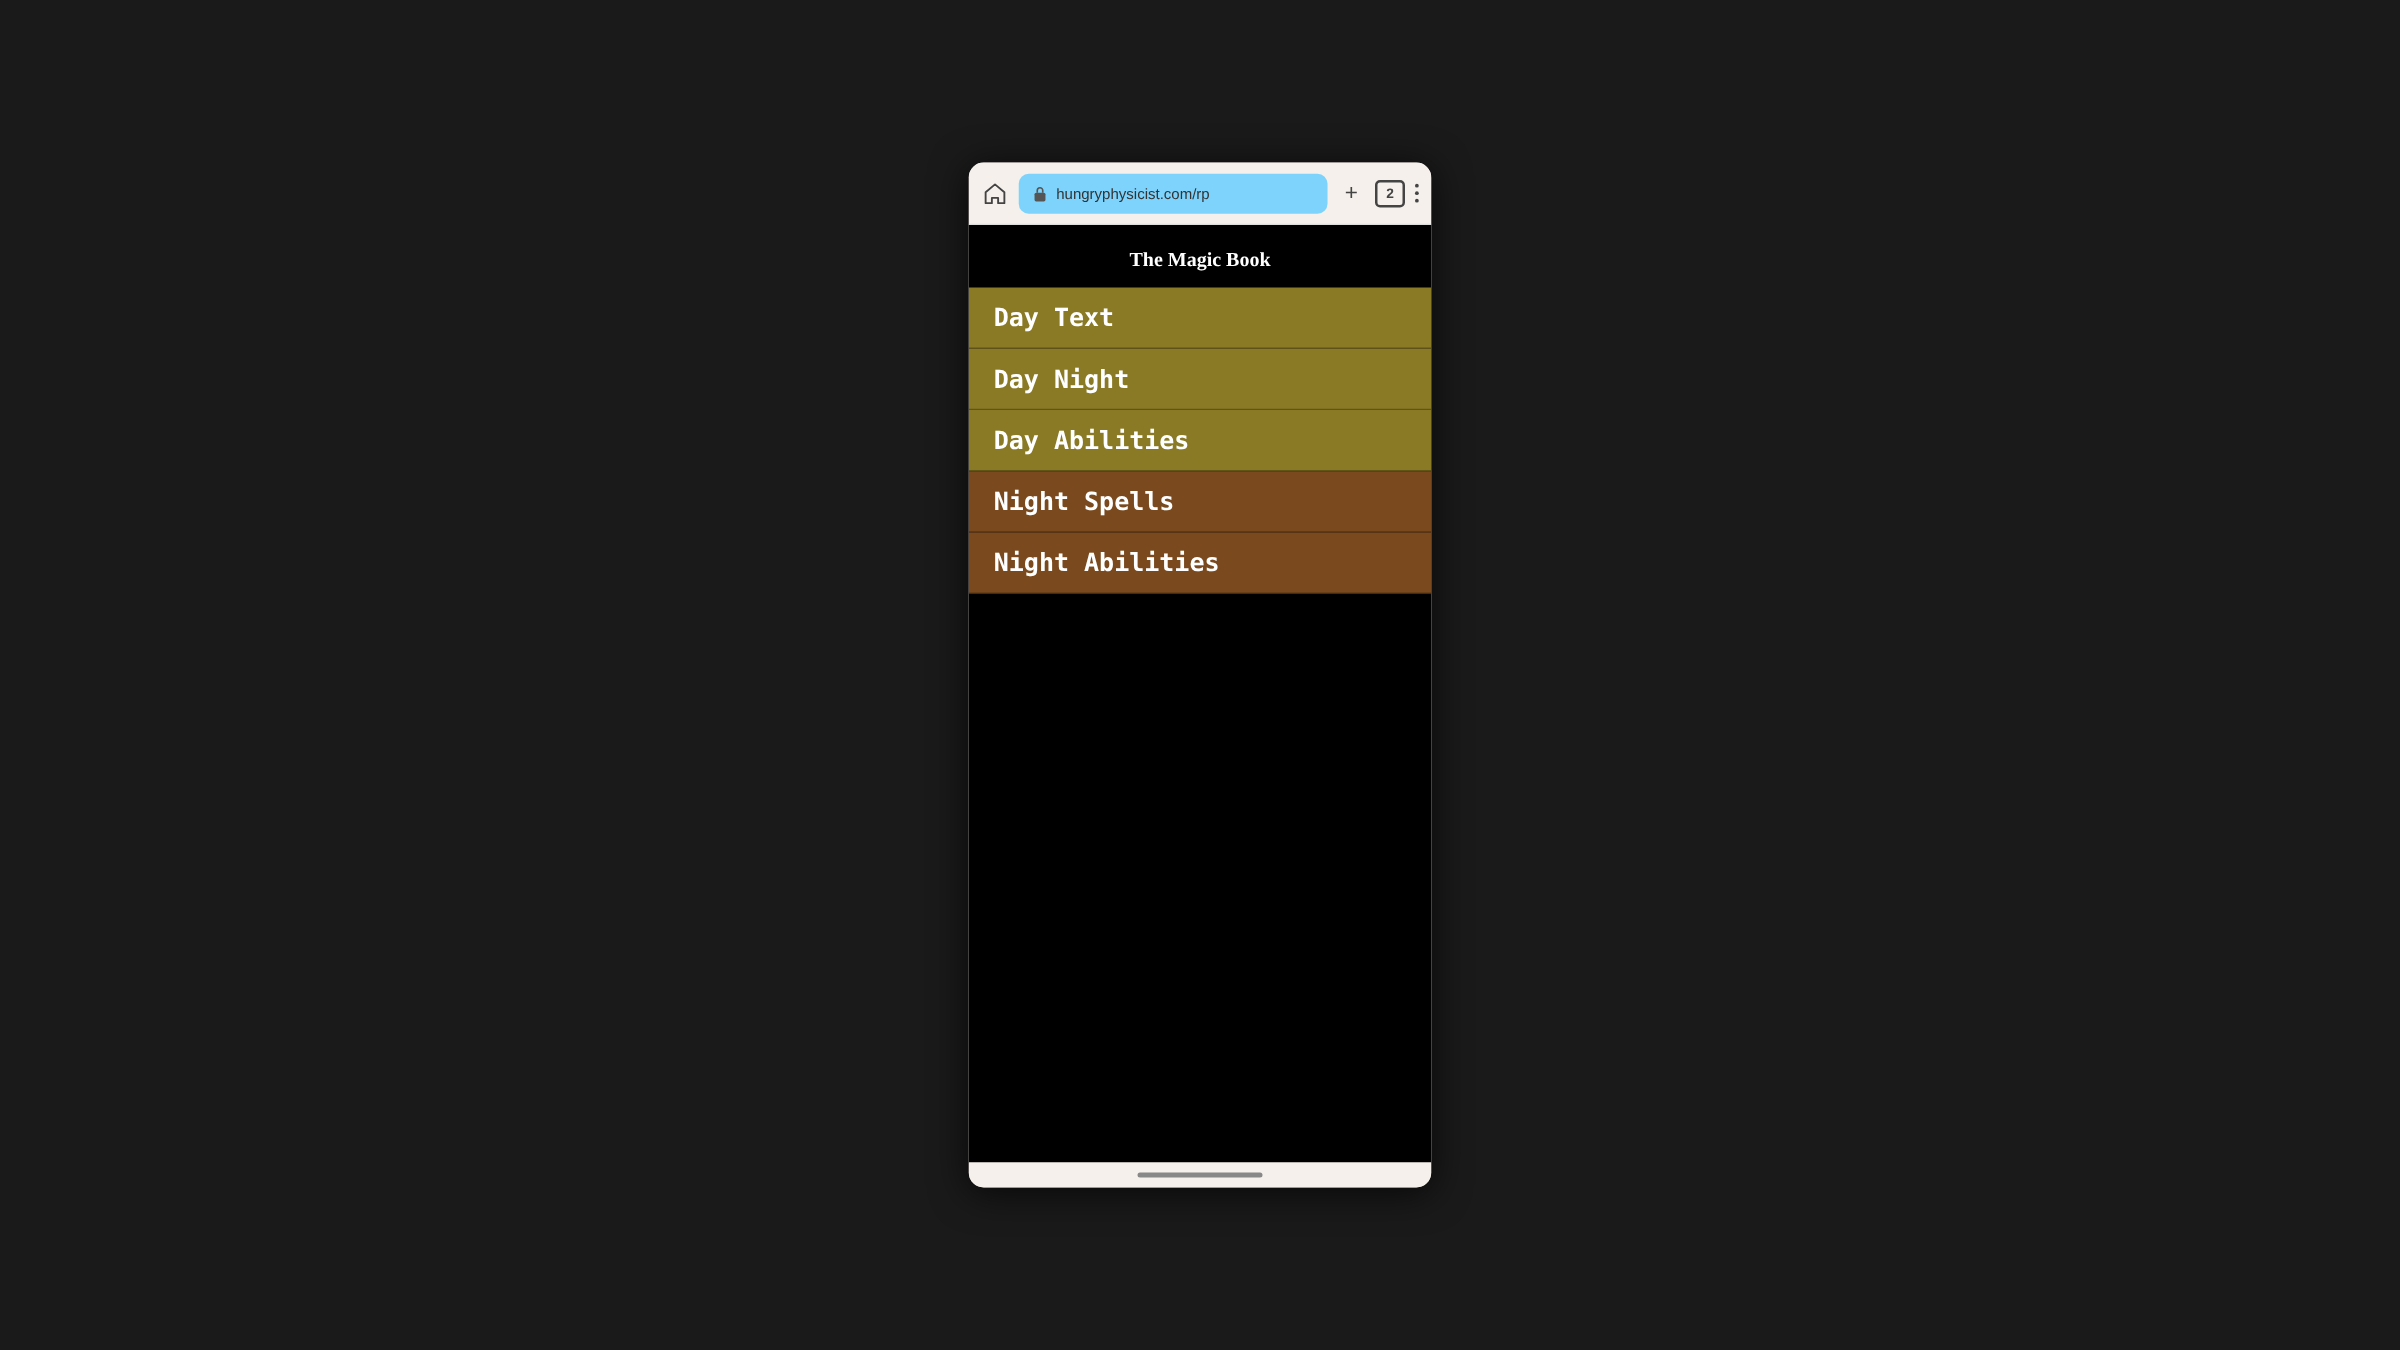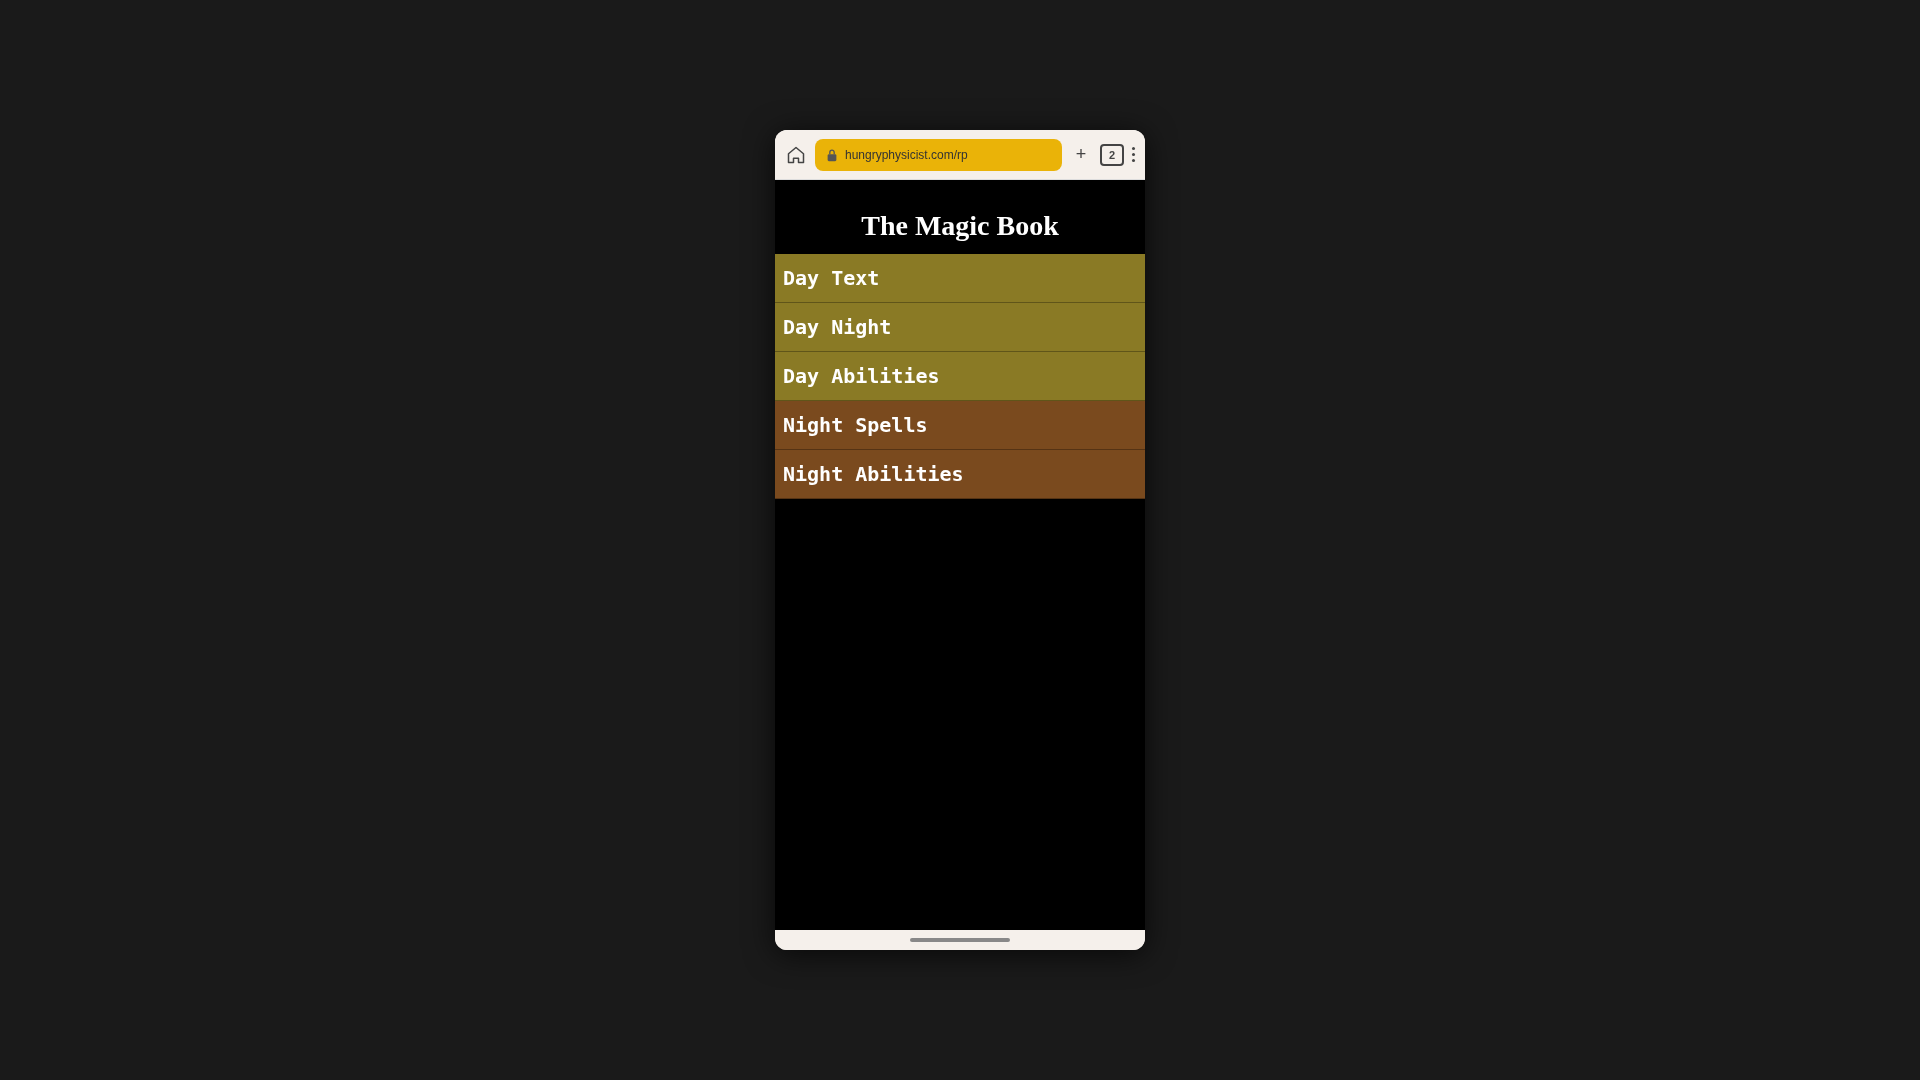--- a/index.html
+++ b/index.html
@@ -80,21 +80,21 @@
       width: 22px;
       height: 22px;
       display: flex;
       align-items: center;
       justify-content: center;
       color: #444;
     }
 
     .address-bar {
       flex: 1;
-      background-color: #eab308;
+      background-color: #7dd3fc;
       border-radius: 8px;
       height: 32px;
       display: flex;
       align-items: center;
       padding: 0 10px;
       gap: 6px;
     }
 
     .address-bar-url {
       font-size: 12px;
@@ -151,36 +151,36 @@
     .page-content {
       flex: 1;
       background-color: #000;
       overflow: hidden;
     }
 
     .page-title {
       background-color: #000;
       color: #fff;
       text-align: center;
-      font-size: 28px;
+      font-size: 16px;
       font-weight: bold;
-      padding: 30px 10px 12px;
+      padding: 20px 10px 12px;
       font-family: serif;
     }
 
     .menu-list {
       display: flex;
       flex-direction: column;
       gap: 0;
     }
 
     .menu-item {
       display: block;
       width: 100%;
-      padding: 12px 8px;
+      padding: 12px 20px;
       font-size: 20px;
       font-weight: bold;
       color: #fff;
       border: none;
       text-align: left;
       cursor: pointer;
       border-bottom: 1px solid rgba(0,0,0,0.3);
       font-family: monospace;
     }
 

